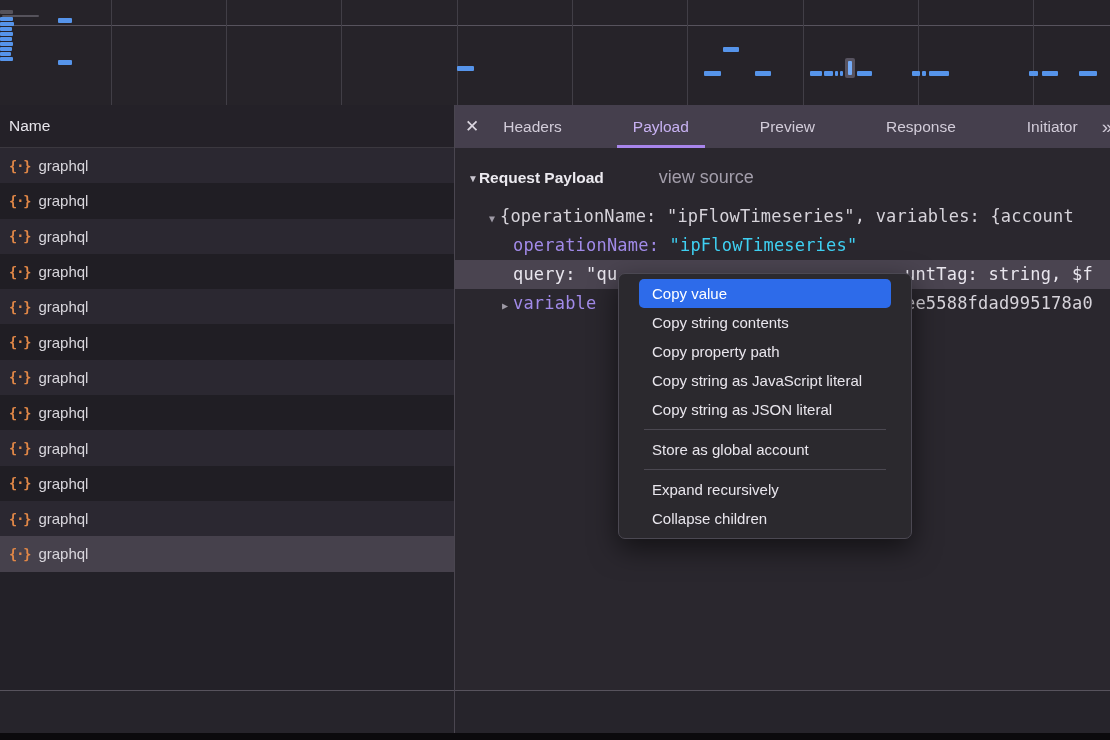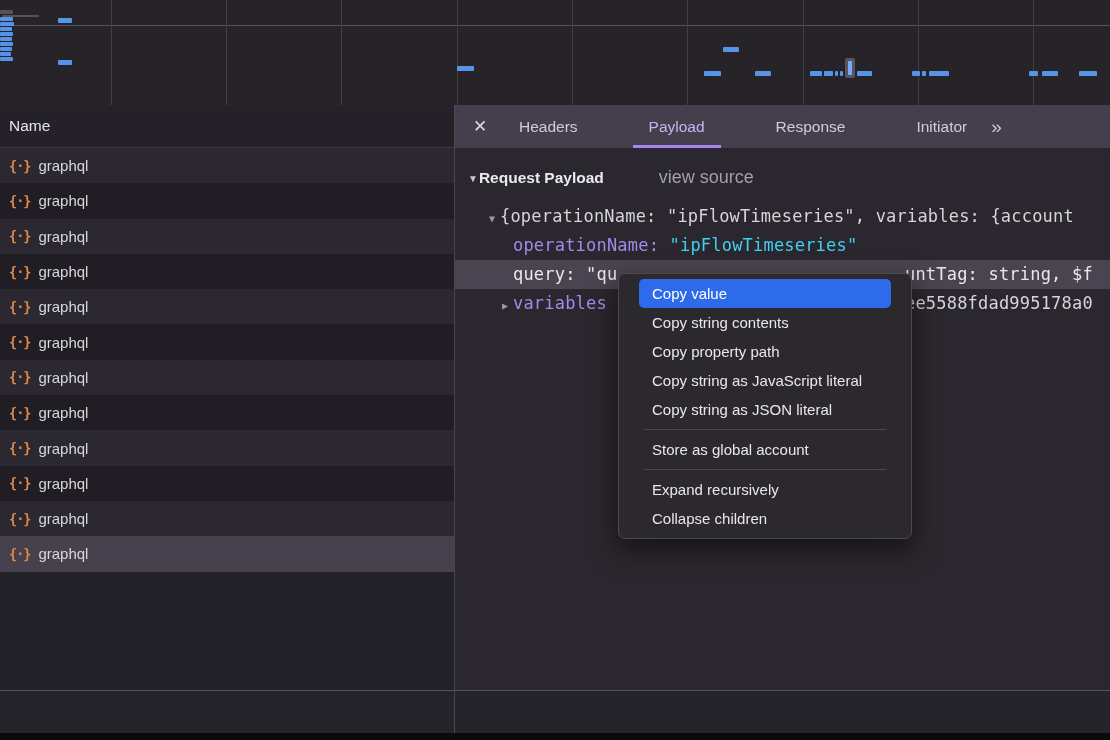--- a/index.html
+++ b/index.html
@@ -178,20 +178,21 @@
       </div>
     </div>
 
   <div class="vdivider"></div>
 
   <div class="tab-bar">
     <div class="close-btn">✕</div>
     <div class="tabs" id="tabs">
         <div class="tab">Headers</div>
         <div class="tab active">Payload</div>
+        <div class="tab">Preview</div>
         <div class="tab">Response</div>
         <div class="tab">Initiator</div>
       </div>
     <div class="overflow-btn">»</div>
   </div>
 
   <div class="detail-content">
     <div class="section-header">
       <span class="sec-tri">▼</span><span class="sec-title">Request Payload</span><span class="view-source">view source</span>
     </div>
@@ -203,21 +204,21 @@
     <div class="tree-row row-kv code">
       <span class="tkey">operationName:</span><span class="tw">&nbsp;</span><span class="tval">"ipFlowTimeseries"</span>
     </div>
 
     <div class="tree-row row-query code">
       <span class="tsel">query: "qu</span>
       <span class="frag-right tsel">untTag: string, $f</span>
     </div>
 
     <div class="tree-row row-vars code">
-      <span class="tri">▶</span><span class="tkey">variables</span>
+      <span class="tri">▶</span><span class="tkey">variable</span>
       <span class="frag-right tw">ee5588fdad995178a0</span>
     </div>
   </div>
 
   <div class="context-menu" id="context-menu">
       <div class="menu-item highlighted">Copy value</div>
       <div class="menu-item">Copy string contents</div>
       <div class="menu-item">Copy property path</div>
       <div class="menu-item">Copy string as JavaScript literal</div>
       <div class="menu-item">Copy string as JSON literal</div>

